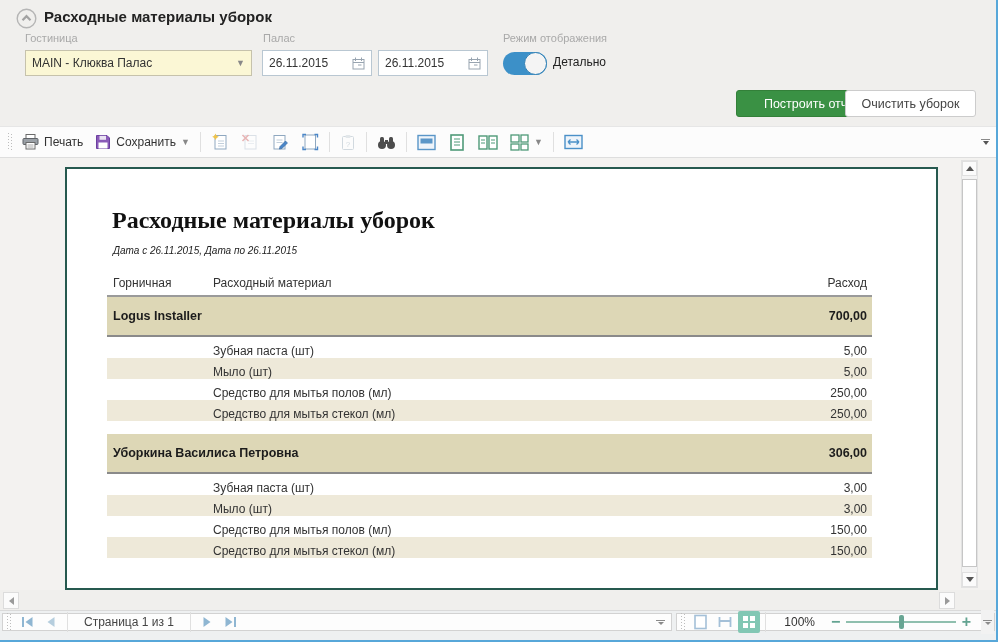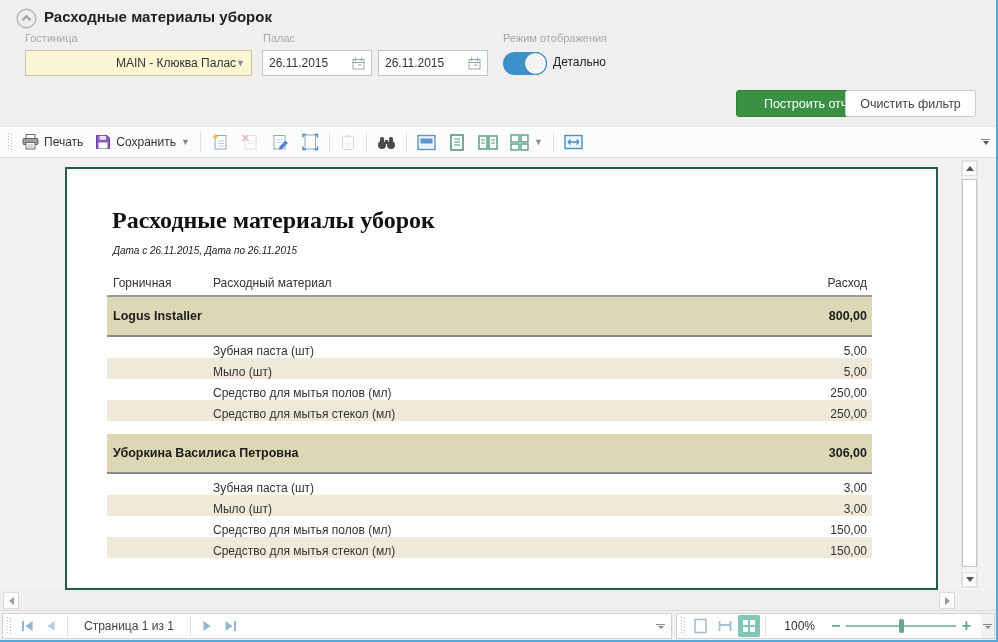--- a/index.html
+++ b/index.html
@@ -10,21 +10,21 @@
   *{margin:0;padding:0;box-sizing:border-box}
   body{background:#cfcfcf;font-family:"Liberation Sans",sans-serif}
   .window{position:relative;width:998px;height:642px;background:#f0efed;overflow:hidden;
     border-right:2px solid #57a7d9;border-bottom:2px solid #57a7d9}
   
   .hdr-title{position:absolute;left:44px;top:8px;font-size:15px;font-weight:bold;color:#222}
   .back-btn{position:absolute;left:16px;top:8px;width:21px;height:21px;cursor:pointer}
   .flabel{position:absolute;top:32px;font-size:11px;color:#a9a9a9}
   .field{position:absolute;top:50px;height:26px;background:#fff;border:1px solid #b9c7d2;
     font-size:12px;color:#333;display:flex;align-items:center;padding:0 6px}
-  .select{left:25px;width:227px;background:var(--select_bg);border:1px solid #c6c2ac;justify-content:flex-end;cursor:pointer}
+  .select{left:25px;width:227px;background:var(--select_bg);border:1px solid #c6c2ac;justify-content:space-between;cursor:pointer}
   .caret{font-size:9px;color:#888}
   .datef{justify-content:space-between;cursor:text}
   .toggle{position:absolute;left:503px;top:52px;width:44px;height:23px;border-radius:12px;
     background:var(--toggle_blue);cursor:pointer}
   .knob{position:absolute;right:0px;top:0px;width:23px;height:23px;border-radius:50%;
     background:#f4f4f4;border:1px solid #2f7fb4}
   .toggle-label{position:absolute;left:553px;top:55px;font-size:12px;color:#222}
   .btn{position:absolute;top:90px;height:27px;font-size:12.5px;border-radius:3px;
     display:flex;align-items:center;justify-content:center;cursor:pointer}
   .btn-green{left:736px;width:152px;background:var(--accent_green);border:1px solid #338039;color:#fff}
@@ -65,21 +65,21 @@
   .hbar{position:absolute;left:0;top:432px;width:998px;height:0}
   .hbtn{position:absolute;width:16px;height:17px;background:#fbfbfb;border:1px solid #dcdcdc;
     display:flex;align-items:center;justify-content:center;cursor:pointer}
   .tri{width:0;height:0;border-style:solid}
   .tri-up{border-width:0 4px 5px 4px;border-color:transparent transparent #555 transparent}
   .tri-down{border-width:5px 4px 0 4px;border-color:#555 transparent transparent transparent}
   .tri-left{border-width:4px 5px 4px 0;border-color:transparent #9a9a9a transparent transparent}
   .tri-right{border-width:4px 0 4px 5px;border-color:transparent transparent transparent #9a9a9a}
   
   .status{position:absolute;left:0;top:610px;width:998px;height:30px;background:#eef0f1;border-top:1px solid #dadada}
-  .panel{position:absolute;top:2px;height:26px;background:#fdfdfd;border:1px solid #d2d2d2;
+  .panel{position:absolute;top:2px;height:18px;background:#fdfdfd;border:1px solid #d2d2d2;
     border-radius:0;display:flex;align-items:center}
   .panel-left{left:2px;width:670px}
   .panel-right{left:676px;width:319px}
   .navbtn{width:24px;height:22px;display:flex;align-items:center;justify-content:center;cursor:pointer}
   .pg-label{font-size:12px;color:#444;padding:0 12px}
   .zlabel{font-size:12px;color:#333;margin:0 10px 0 14px}
   .zmode{width:24px;height:22px;display:flex;align-items:center;justify-content:center;cursor:pointer;border-radius:2px;margin:0 1px}
   .zmode.active{background:var(--status_teal)}
   .minus,.plus{font-size:16px;font-weight:bold;color:#63a391;cursor:pointer;padding:0 6px;line-height:1}
   .track{position:relative;width:118px;height:14px;cursor:pointer}
@@ -131,21 +131,21 @@
       <line x1="6" y1="8" x2="9.5" y2="8" stroke="#98a4b0"></line>
     </svg>
   </div>
 
   <div class="toggle">
     <div class="knob"></div>
   </div>
   <div class="toggle-label">Детально</div>
 
   <div class="btn btn-green">Построить отчёт</div>
-  <div class="btn btn-white">Очистить фильтр</div>
+  <div class="btn btn-white">Очистить уборок</div>
 
   <div class="toolbar">
     <div class="grip"></div>
 
     <div class="tbtn">
       <svg width="17" height="16" viewBox="0 0 17 16">
         <rect x="4" y="0.5" width="9" height="4" fill="#fff" stroke="#6a6a6a"></rect>
         <rect x="1" y="4.5" width="15" height="6" rx="1" fill="#9aa0a6" stroke="#5f6368"></rect>
         <rect x="4" y="8.5" width="9" height="6.5" fill="#fff" stroke="#6a6a6a"></rect>
         <line x1="5.5" y1="11" x2="11.5" y2="11" stroke="#aaa"></line>
@@ -278,21 +278,21 @@
       <div class="rpt-sub">Дата с 26.11.2015, Дата по 26.11.2015</div>
       <div class="rpt-table">
         <div class="col-hdr">
           <div class="c-maid">Горничная</div>
           <div class="c-mat">Расходный материал</div>
           <div class="c-val">Расход</div>
         </div>
         <div>
             <div class="group-band">
               <div class="c-maid" style="width: auto; flex: 1 1 0%;">Logus Installer</div>
-              <div class="c-val">800,00</div>
+              <div class="c-val">700,00</div>
             </div>
             <div class="d-row">
               <div class="c-maid"></div>
               <div class="c-mat">Зубная паста (шт)</div>
               <div class="c-val">5,00</div>
             </div>
             <div class="d-row alt">
               <div class="c-maid"></div>
               <div class="c-mat">Мыло (шт)</div>
               <div class="c-val">5,00</div>

